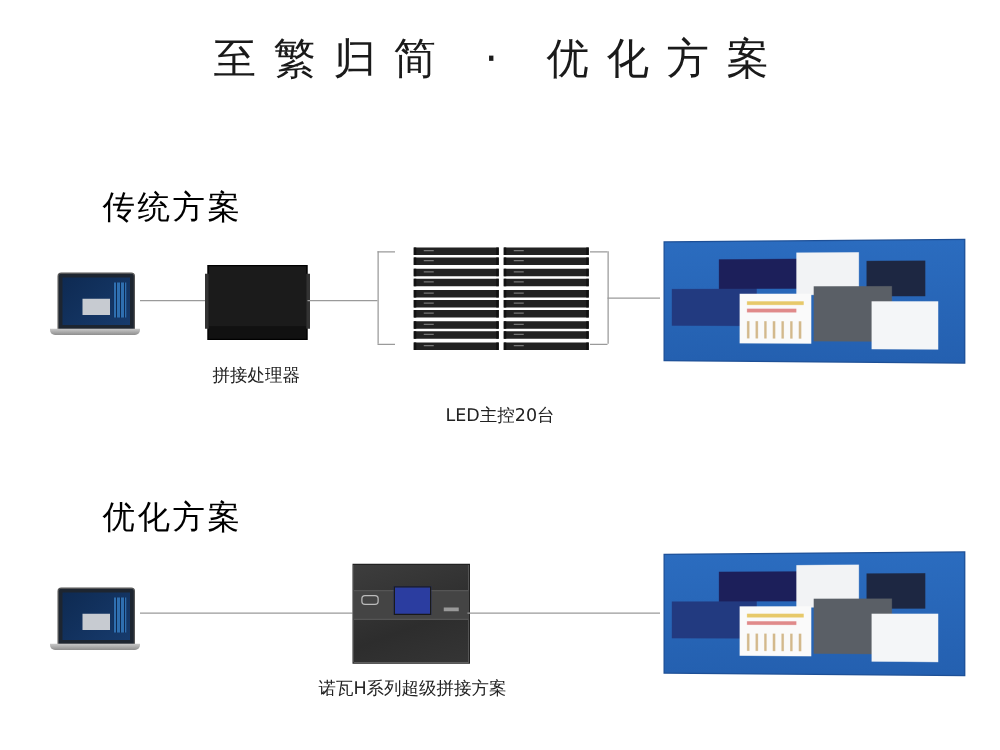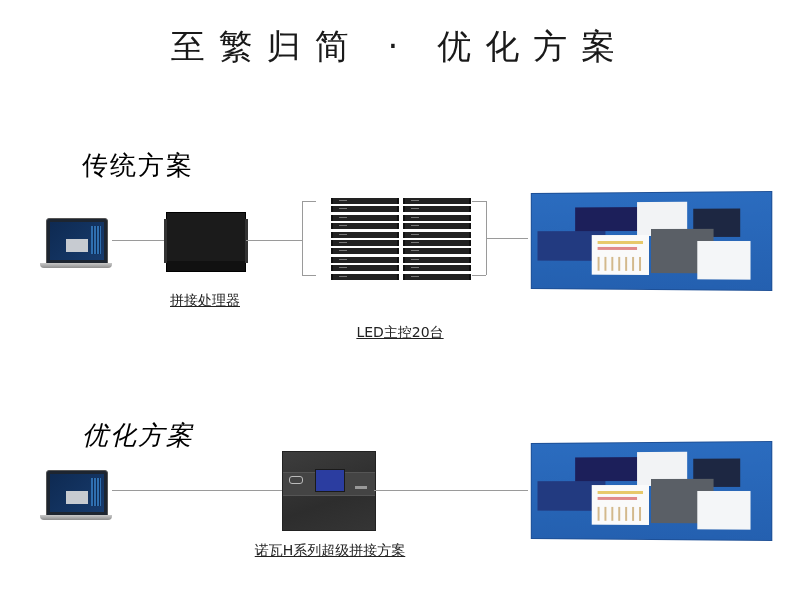--- a/index.html
+++ b/index.html
@@ -86,21 +86,21 @@
     .wall .p5 { left: 62px; top: 42px; width: 58px; height: 40px; background: #fafafa; }
     .wall .p6 { left: 122px; top: 36px; width: 62px; height: 44px; background: #5a5f66; }
     .wall .p7 { left: 168px; top: 48px; width: 52px; height: 38px; background: #f4f6f8; }
     .wall .bar { position: absolute; left: 68px; top: 48px; width: 46px; height: 3px; background: #e7c96a; }
     .wall .bar2 { position: absolute; left: 68px; top: 54px; width: 40px; height: 3px; background: #e08a8a; }
     .wall .bars {
       position: absolute; left: 68px; top: 64px; width: 46px; height: 14px;
       background: repeating-linear-gradient(90deg,#d3b98c 0 2px, transparent 2px 7px);
     }
 
-    .label { position: absolute; font-size: 14px; color: #222; text-align: center; text-decoration: underline; }
+    .label { position: absolute; font-size: 14px; color: #222; text-align: center; }
   </style>
 </head>
 <body>
 
 <div class="headline">至繁归简 · 优化方案</div>
 
 <div class="section-title" style="top:148px;">传统方案</div>
 
 <div class="laptop" style="left:40px; top:218px;">
   <div class="screen">
@@ -161,21 +161,21 @@
     <div class="p p3"></div>
     <div class="p p4"></div>
   <div class="p p5"></div>
     <div class="bar"></div>
     <div class="bar2"></div>
     <div class="bars"></div>
   <div class="p p6"></div>
     <div class="p p7"></div>
 </div>
 
-<div class="section-title" style="top:418px;font-style:italic;">优化方案</div>
+<div class="section-title" style="top:396px;">优化方案</div>
 
 <div class="laptop" style="left:40px; top:470px;">
   <div class="screen">
       <div class="ui">
         <div class="img"></div>
         <div class="col"></div>
       </div>
     </div>
   <div class="base"></div>
 </div>

